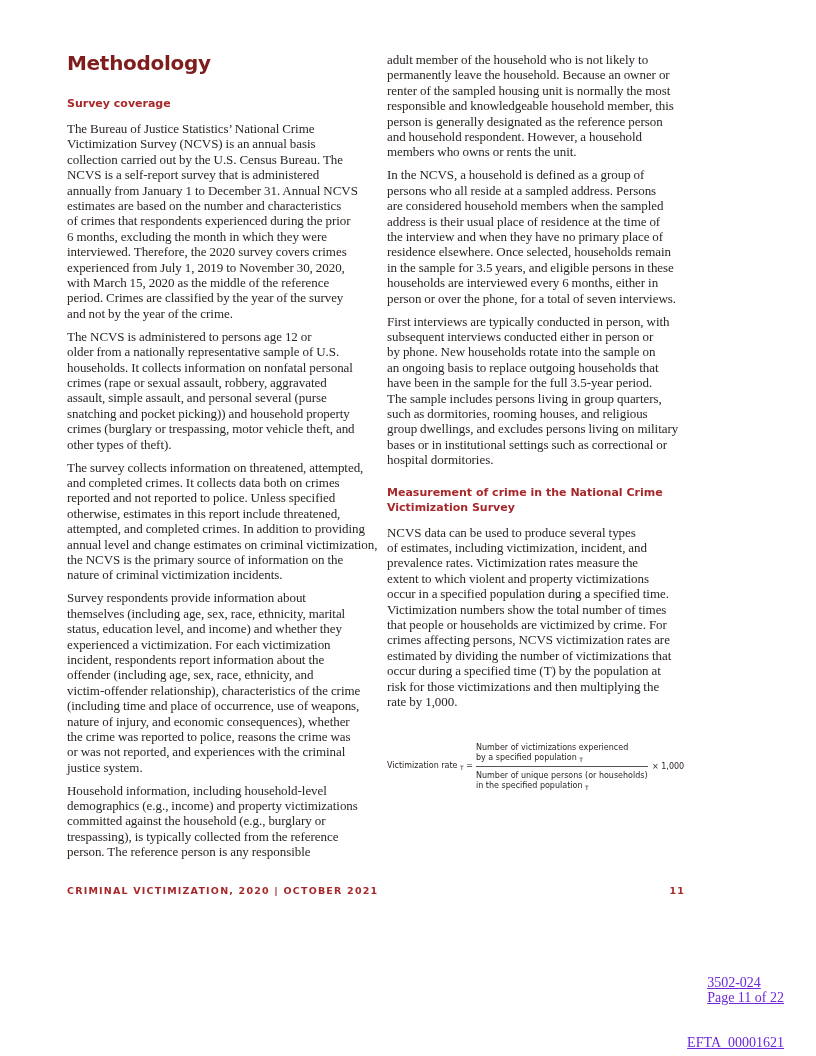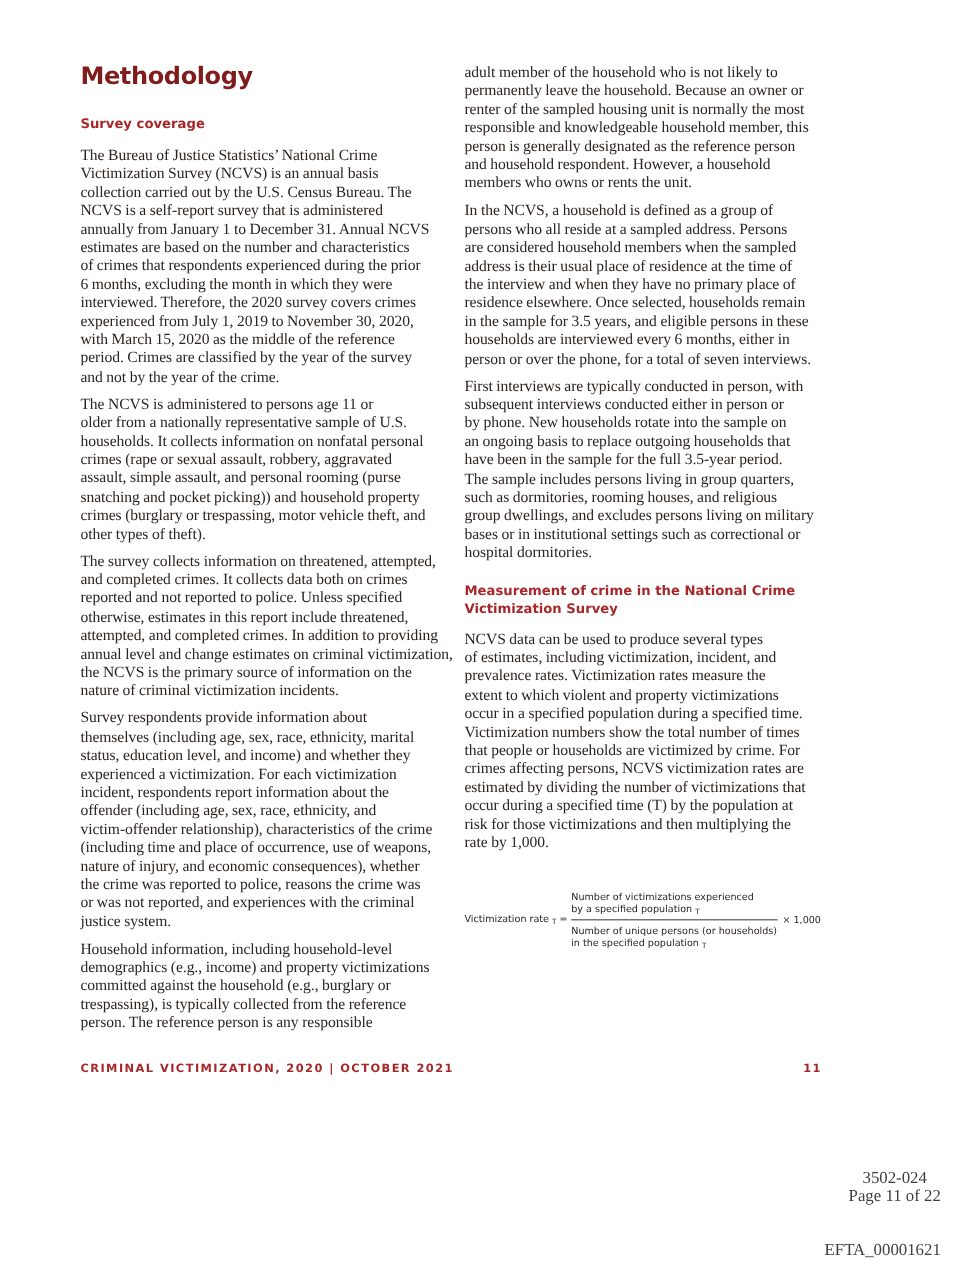--- a/index.html
+++ b/index.html
@@ -38,23 +38,24 @@
   .formula .mult { position: absolute; left: 265px; top: 21px; white-space: nowrap; }
   .formula sub { font-size: 6px; vertical-align: -2px; }
   .footer {
     position: absolute; top: 885px; left: 67px; width: 618px;
     font-family: "DejaVu Sans", "Liberation Sans", sans-serif; font-weight: bold;
     font-size: 9.5px; color: #a7282a; letter-spacing: 1.2px;
   }
   .footer .left { position: absolute; left: 0; top: 0; white-space: nowrap; }
   .footer .right { position: absolute; right: 0; top: 0; }
   .stamp {
-    position: absolute; right: 32px; text-align: center;
-    font-family: "Liberation Serif", "DejaVu Serif", serif; font-size: 14px; color: #404040;
+    position: absolute; right: 32px; text-align: left;
+    font-family: "Liberation Serif", "DejaVu Serif", serif; font-size: 14px; color: #6d28d9;
     line-height: 15px;
+    text-decoration: underline;
   }
   #stamp1 { top: 975px; }
   #stamp2 { top: 1023px; margin-top: 12px; }
 </style>
 </head>
 <body>
 
 <h1 class="title">Methodology</h1>
 
 <h2 class="h2" id="h-survey">Survey coverage</h2>
@@ -69,25 +70,25 @@
       <span class="ln">estimates are based on the number and characteristics</span>
       <span class="ln">of crimes that respondents experienced during the prior</span>
       <span class="ln">6 months, excluding the month in which they were</span>
       <span class="ln">interviewed. Therefore, the 2020 survey covers crimes</span>
       <span class="ln">experienced from July 1, 2019 to November 30, 2020,</span>
       <span class="ln">with March 15, 2020 as the middle of the reference</span>
       <span class="ln">period. Crimes are classified by the year of the survey</span>
       <span class="ln">and not by the year of the crime.</span>
     </p>
   <p class="body">
-      <span class="ln">The NCVS is administered to persons age 11 or</span>
+      <span class="ln">The NCVS is administered to persons age 12 or</span>
       <span class="ln">older from a nationally representative sample of U.S.</span>
       <span class="ln">households. It collects information on nonfatal personal</span>
       <span class="ln">crimes (rape or sexual assault, robbery, aggravated</span>
-      <span class="ln">assault, simple assault, and personal rooming (purse</span>
+      <span class="ln">assault, simple assault, and personal several (purse</span>
       <span class="ln">snatching and pocket picking)) and household property</span>
       <span class="ln">crimes (burglary or trespassing, motor vehicle theft, and</span>
       <span class="ln">other types of theft).</span>
     </p>
   <p class="body">
       <span class="ln">The survey collects information on threatened, attempted,</span>
       <span class="ln">and completed crimes. It collects data both on crimes</span>
       <span class="ln">reported and not reported to police. Unless specified</span>
       <span class="ln">otherwise, estimates in this report include threatened,</span>
       <span class="ln">attempted, and completed crimes. In addition to providing</span>

